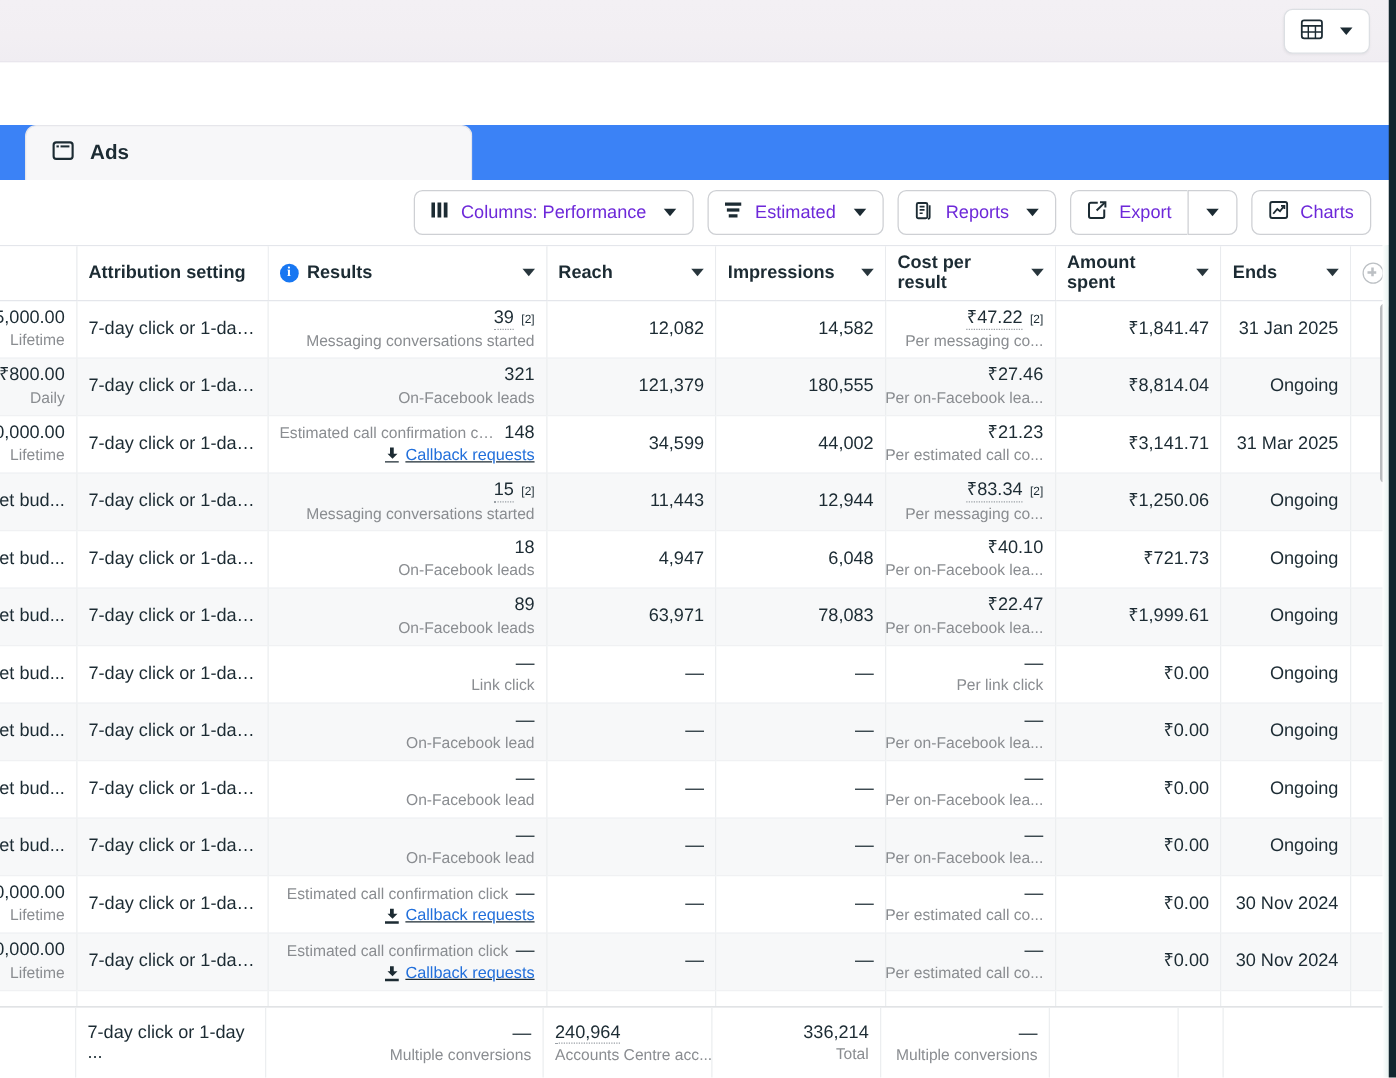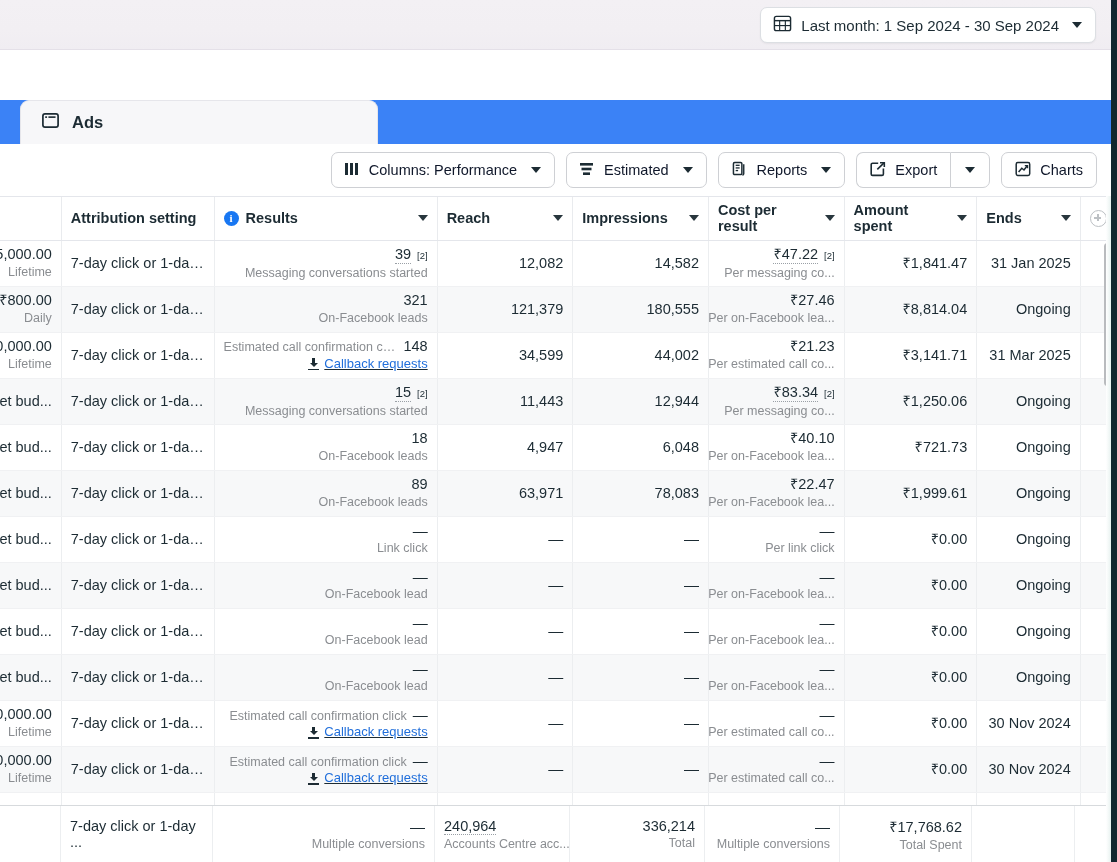--- a/index.html
+++ b/index.html
@@ -64,21 +64,21 @@
   #toolbar {
     position: absolute; left: 0; top: 144px; width: 1117px; height: 52px;
     background: #ffffff;
     display: flex; align-items: center; justify-content: flex-end;
     gap: 11px; padding-right: 20px;
   }
   .tbtn {
     height: 36px; display: flex; align-items: center; gap: 9px;
     padding: 0 13px;
     background:#fff; border: 1px solid #ced0d4; border-radius: 7px;
-    font-size: 14.5px; color: #0f172a; white-space: nowrap; cursor: pointer;
+    font-size: 14.5px; color: #6d28d9; white-space: nowrap; cursor: pointer;
   }
   .tbtn .caret { margin-left: 5px; }
   .split { display: flex; }
   .split .tbtn:first-child { border-radius: 7px 0 0 7px; border-right: none; }
   .split .tbtn.arrowonly {
     border-radius: 0 7px 7px 0; padding: 0 14px;
   }
   .split .tbtn.arrowonly .caret { margin-left: 0; }
 
   
@@ -180,21 +180,20 @@
   <div id="daterange">
     <span class="cal">
       <svg width="19" height="19" viewBox="0 0 20 20">
         <rect x="1.5" y="2.5" width="17" height="15" rx="2" fill="none" stroke="#1c2b33" stroke-width="1.5"></rect>
         <line x1="1.5" y1="7" x2="18.5" y2="7" stroke="#1c2b33" stroke-width="1.5"></line>
         <line x1="7" y1="7" x2="7" y2="17.5" stroke="#1c2b33" stroke-width="1.2"></line>
         <line x1="13" y1="7" x2="13" y2="17.5" stroke="#1c2b33" stroke-width="1.2"></line>
         <line x1="1.5" y1="12.2" x2="18.5" y2="12.2" stroke="#1c2b33" stroke-width="1.2"></line>
       </svg>
     </span>
-    <span>Last month: 1 Sep 2024 - 30 Sep 2024</span>
     <span class="caret"></span>
   </div>
 </div>
 
 <div id="whitegap"></div>
 
 <div id="tabstrip">
   <div id="tab-ads">
     <span>
       <svg width="19" height="19" viewBox="0 0 20 20">
@@ -1054,22 +1053,18 @@
       <div class="v2 ellip">Accounts Centre acc...</div>
     </div>
     <div class="tcell" style="width: 135px; align-items: flex-end;">
       <div class="v1">336,214</div>
       <div class="v2 ellip">Total</div>
     </div>
     <div class="tcell" style="width: 135px; align-items: flex-end;">
       <div class="dash">—</div>
       <div class="v2 ellip">Multiple conversions</div>
     </div>
-    <div class="tcell" style="width: 132px; align-items: flex-end;">
-      <div class="v1">₹17,768.62</div>
-      <div class="v2 ellip">Total Spent</div>
-    </div>
     <div class="tcell" style="width: 103px; align-items: flex-end;"></div>
     <div class="tcell" style="width: 36px; align-items: flex-start;"></div>
   </div>
 
 <div id="rightedge2"></div>
 <div id="rightedge"></div>
 
 </body></html>

